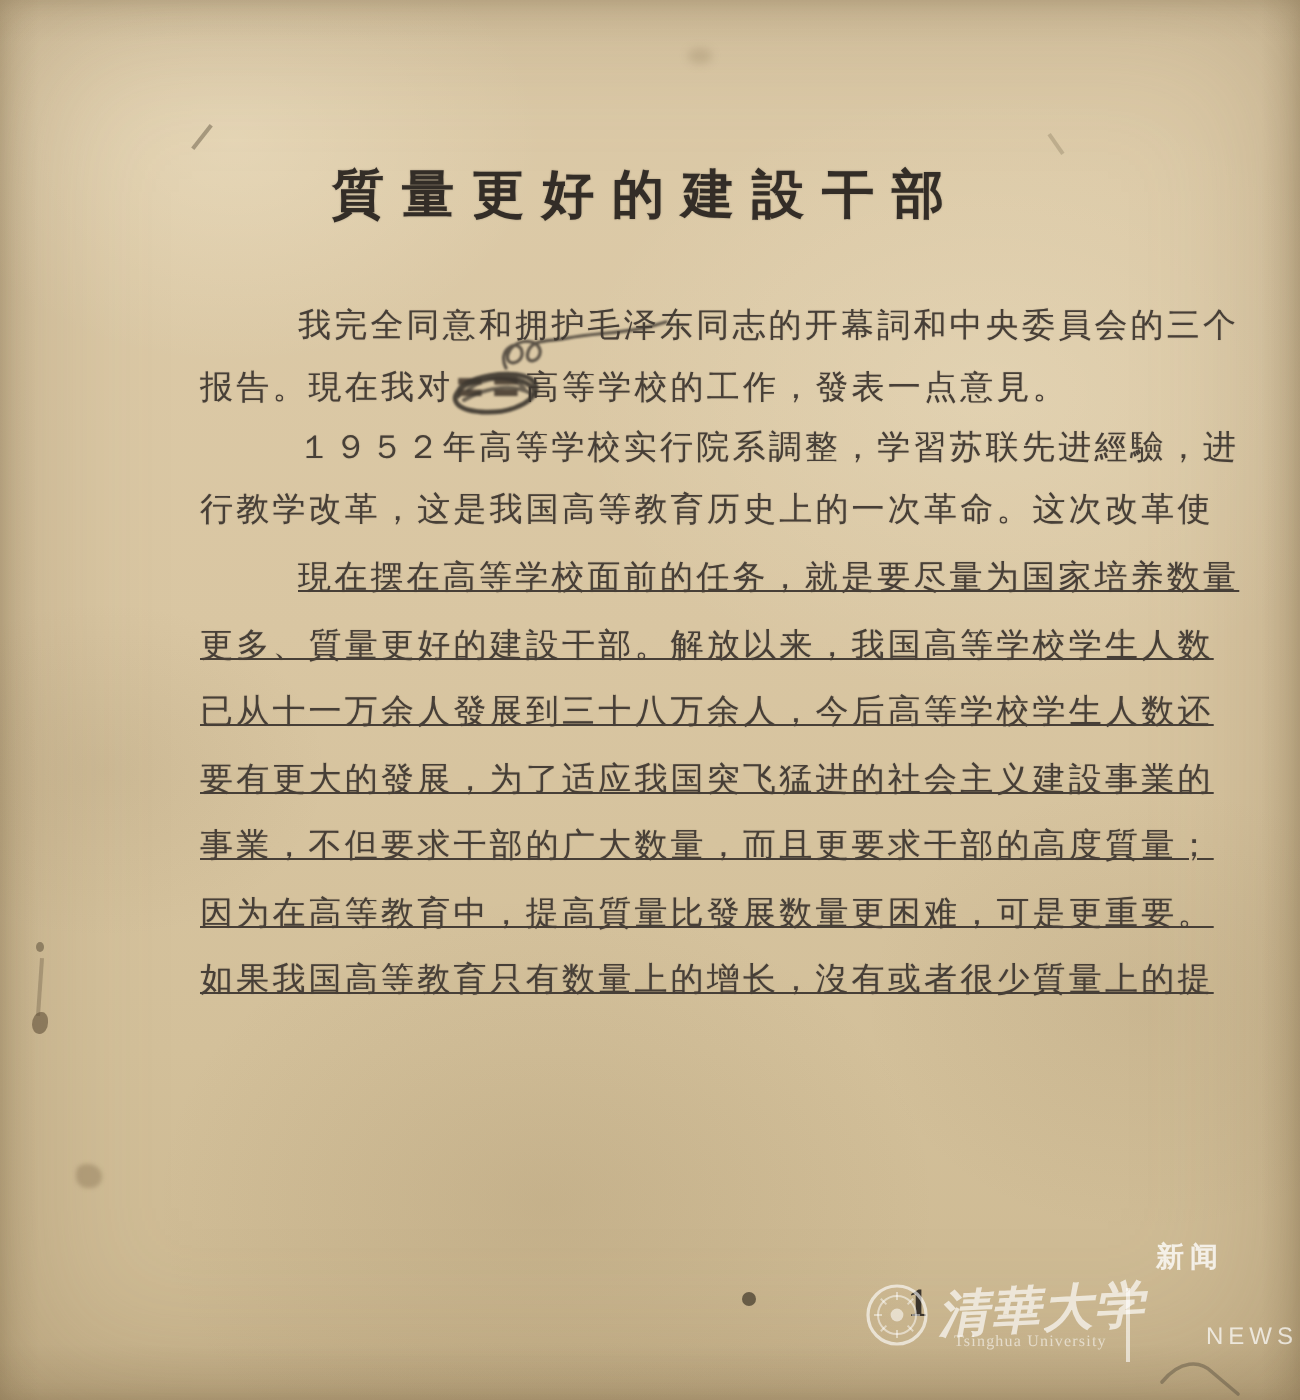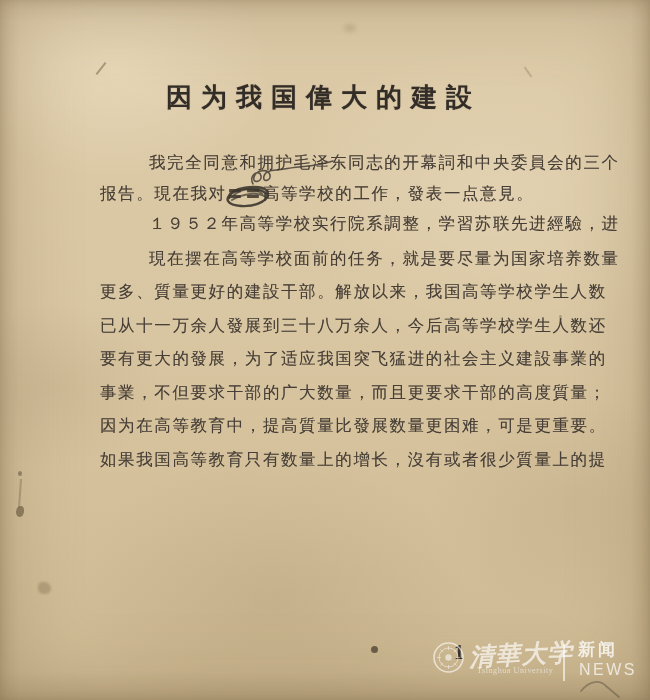--- a/index.html
+++ b/index.html
@@ -25,72 +25,73 @@
     text-shadow:0 0 1px rgba(51,45,39,.35);
   }
   .body{
     position:absolute;left:64px;top:148px;width:494px;
     font-size:16.5px;color:#473f37;letter-spacing:1.6px;
     text-shadow:0 0 .6px rgba(71,63,55,.4);
     margin-left:36px;
   }
   .para{margin:0;}
   .para.p1,.para.p2{line-height:30.5px;}
-  .para.p3{line-height:33.5px;margin-top:2px;}
+  .para.p3{line-height:33.5px;margin-top:2px;text-decoration:underline;}
   .line{text-align:justify;text-align-last:justify;white-space:nowrap;}
   .line.last{text-align-last:left;}
   .line.first{text-indent:49px;}
   .crossed{position:relative;color:#564a3c;filter:blur(.4px);}
   .crossed svg{position:absolute;left:-10px;top:-16px;overflow:visible;pointer-events:none;}
   .wm{position:absolute;color:rgba(255,255,255,.7);pointer-events:none;}
   .wm-seal{left:433px;top:642px;width:31px;height:31px;}
   .wm-script{left:469px;top:638px;font-size:25px;font-weight:bold;font-style:italic;
     letter-spacing:1px;color:rgba(255,255,255,.66);transform:rotate(-3deg);white-space:nowrap;
     font-family:"DejaVu Serif","Liberation Serif",serif;}
   .wm-latin{left:477px;top:666px;font-size:8px;letter-spacing:.6px;color:rgba(255,255,255,.55);
     font-family:"Liberation Serif",serif;white-space:nowrap;}
   .wm-divider{left:563px;top:644px;width:2px;height:37px;background:rgba(255,255,255,.6);}
-  .wm-cn{left:578px;top:638px;font-size:17px;font-weight:bold;letter-spacing:3px;
+  .wm-cn{left:578px;top:620px;font-size:14px;font-weight:bold;letter-spacing:3px;
     color:rgba(255,255,255,.78);font-family:"Liberation Sans","DejaVu Sans",sans-serif;}
-  .wm-en{left:579px;top:661px;font-size:16px;letter-spacing:2.5px;color:rgba(255,255,255,.7);
+  .wm-en{left:603px;top:661px;font-size:12px;letter-spacing:2.5px;color:rgba(255,255,255,.7);
     font-family:"Liberation Sans","DejaVu Sans",sans-serif;}
   .pagenum{position:absolute;left:454px;top:641px;font-size:20px;font-weight:bold;color:#3b342c;}
   .mark{position:absolute;pointer-events:none;}
   .m-tl{left:100px;top:61px;width:2px;height:15px;background:rgba(90,80,60,.45);transform:rotate(38deg);}
   .m-tr{left:527px;top:66px;width:2px;height:12px;background:rgba(120,105,80,.30);transform:rotate(-35deg);}
   .m-topstain{left:344px;top:24px;width:12px;height:8px;border-radius:50%;background:rgba(150,130,95,.30);filter:blur(2px);}
   .m-fleck{left:18px;top:471px;width:4px;height:5px;border-radius:50%;background:rgba(95,82,60,.55);}
   .m-scratch{left:19px;top:479px;width:1.5px;height:29px;background:rgba(110,95,70,.38);transform:rotate(4deg);}
   .m-blob{left:16px;top:506px;width:8px;height:11px;border-radius:60% 40% 55% 45%;background:rgba(96,80,56,.6);}
   .m-smudge{left:38px;top:582px;width:13px;height:12px;border-radius:40% 60% 50% 50%;background:rgba(128,108,76,.38);filter:blur(1px);}
   .m-dot{left:371px;top:646px;width:7px;height:7px;border-radius:50%;background:rgba(80,70,52,.8);}
   .m-speck{left:559px;top:315px;width:3px;height:3px;border-radius:50%;background:rgba(100,90,70,.4);}
   .m-penbr{left:578px;top:676px;width:45px;height:26px;}
 </style>
 </head>
 <body>
 
 <div class="page">
   <div class="vignette"></div>
 
-  <div class="title">因为我国偉大的建設</div>
+  <div class="title">質量更好的建設干部</div>
 
   <div class="body">
     <div class="para p1">
       <div class="line first">我完全同意和拥护毛泽东同志的开幕詞和中央委員会的三个</div>
       <div class="line last">
         <span>报告。現在我对</span><span class="crossed"><span>〓〓</span><svg width="120" height="46" viewBox="0 0 120 46">
             <path d="M12,30 C10,20 44,15 50,23 C55,31 40,39 24,38 C10,37 7,31 15,25 C26,18 46,20 50,27" fill="none" stroke="#3c362f" stroke-width="2.4" opacity="0.9" stroke-linecap="round"></path>
             <path d="M17,27 C25,20 39,19 45,26 M15,32 C27,25 41,24 49,29" fill="none" stroke="#3c362f" stroke-width="2" opacity="0.7" stroke-linecap="round"></path>
             <path d="M36,16 C31,6 43,1 44,8 C45,14 35,16 37,9 C39,2 51,0 53,7 C54,13 45,15 47,8 C49,1 58,3 67,1 C83,-2 98,-1 116,-7" fill="none" stroke="#3c362f" stroke-width="1.6" opacity="0.8" stroke-linecap="round"></path>
           </svg></span><span>高等学校的工作，發表一点意見。</span>
       </div>
     </div>
     <div class="para p2">
         <div class="line first">１９５２年高等学校实行院系調整，学習苏联先进經驗，进</div>
+        <div class="line">行教学改革，这是我国高等教育历史上的一次革命。这次改革使</div>
       </div>
     <div class="para p3">
         <div class="line first">現在摆在高等学校面前的任务，就是要尽量为国家培养数量</div>
         <div class="line">更多、質量更好的建設干部。解放以来，我国高等学校学生人数</div>
         <div class="line">已从十一万余人發展到三十八万余人，今后高等学校学生人数还</div>
         <div class="line">要有更大的發展，为了适应我国突飞猛进的社会主义建設事業的</div>
         <div class="line">事業，不但要求干部的广大数量，而且更要求干部的高度質量；</div>
         <div class="line">因为在高等教育中，提高質量比發展数量更困难，可是更重要。</div>
         <div class="line last">如果我国高等教育只有数量上的增长，沒有或者很少質量上的提</div>
       </div>

